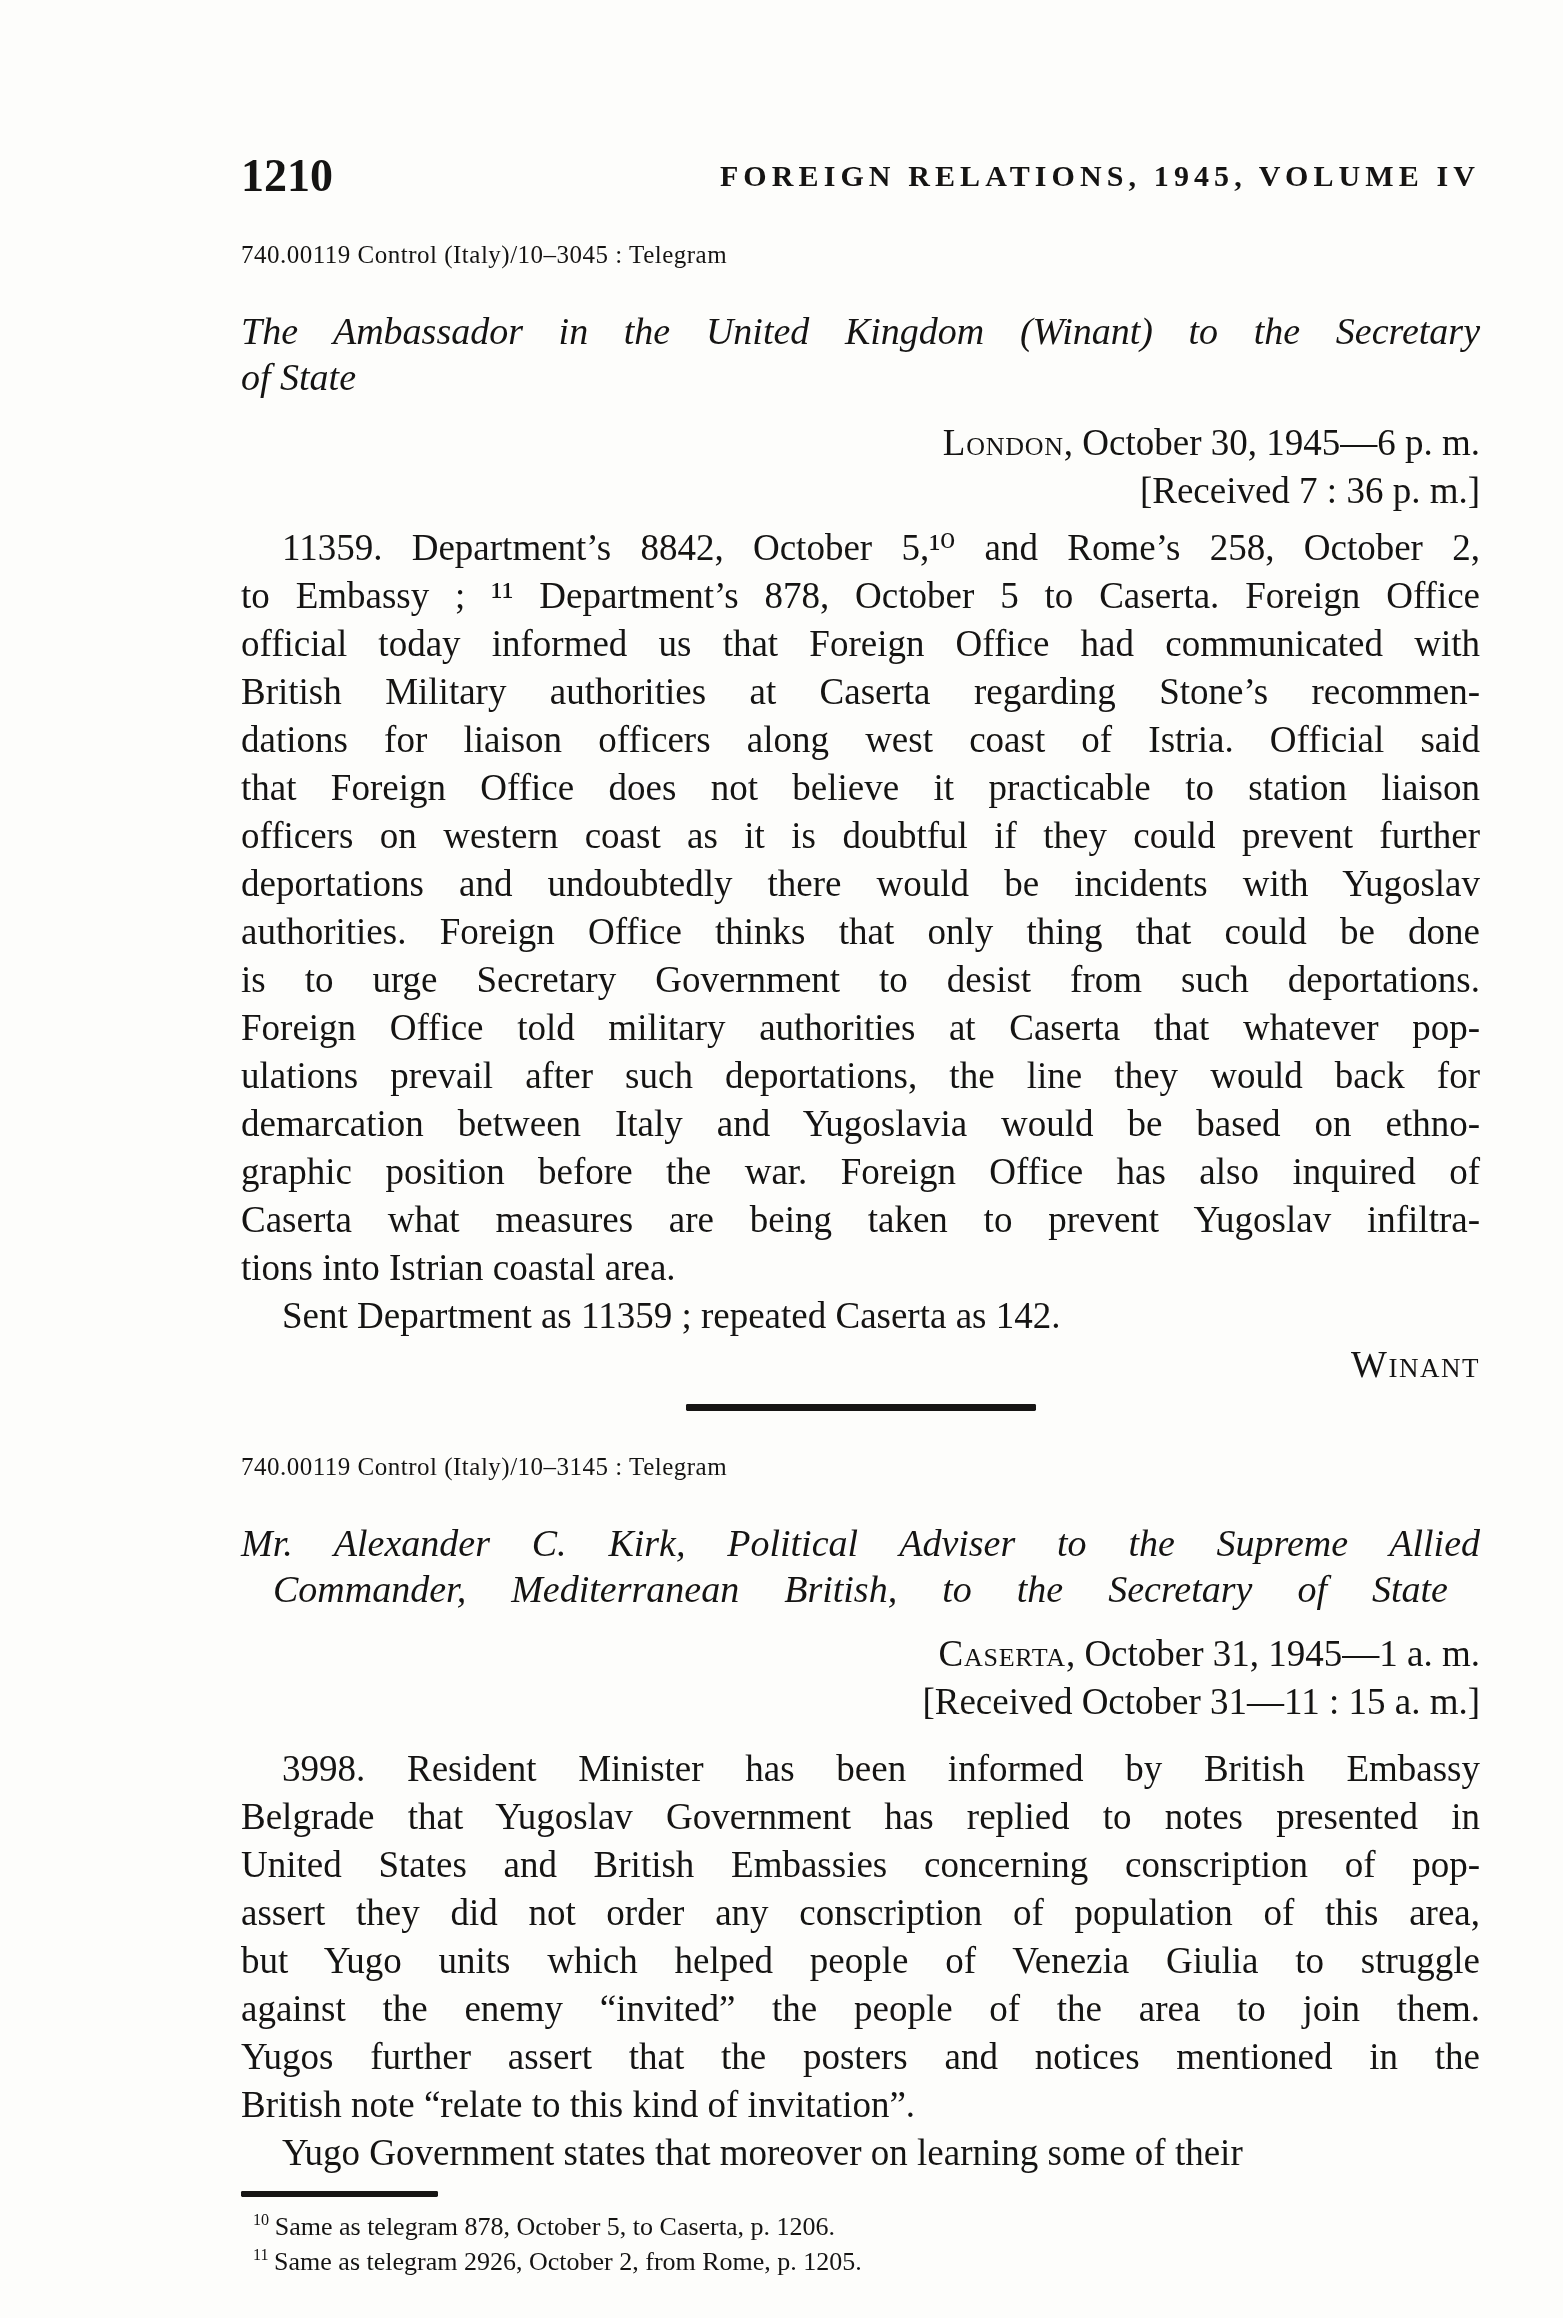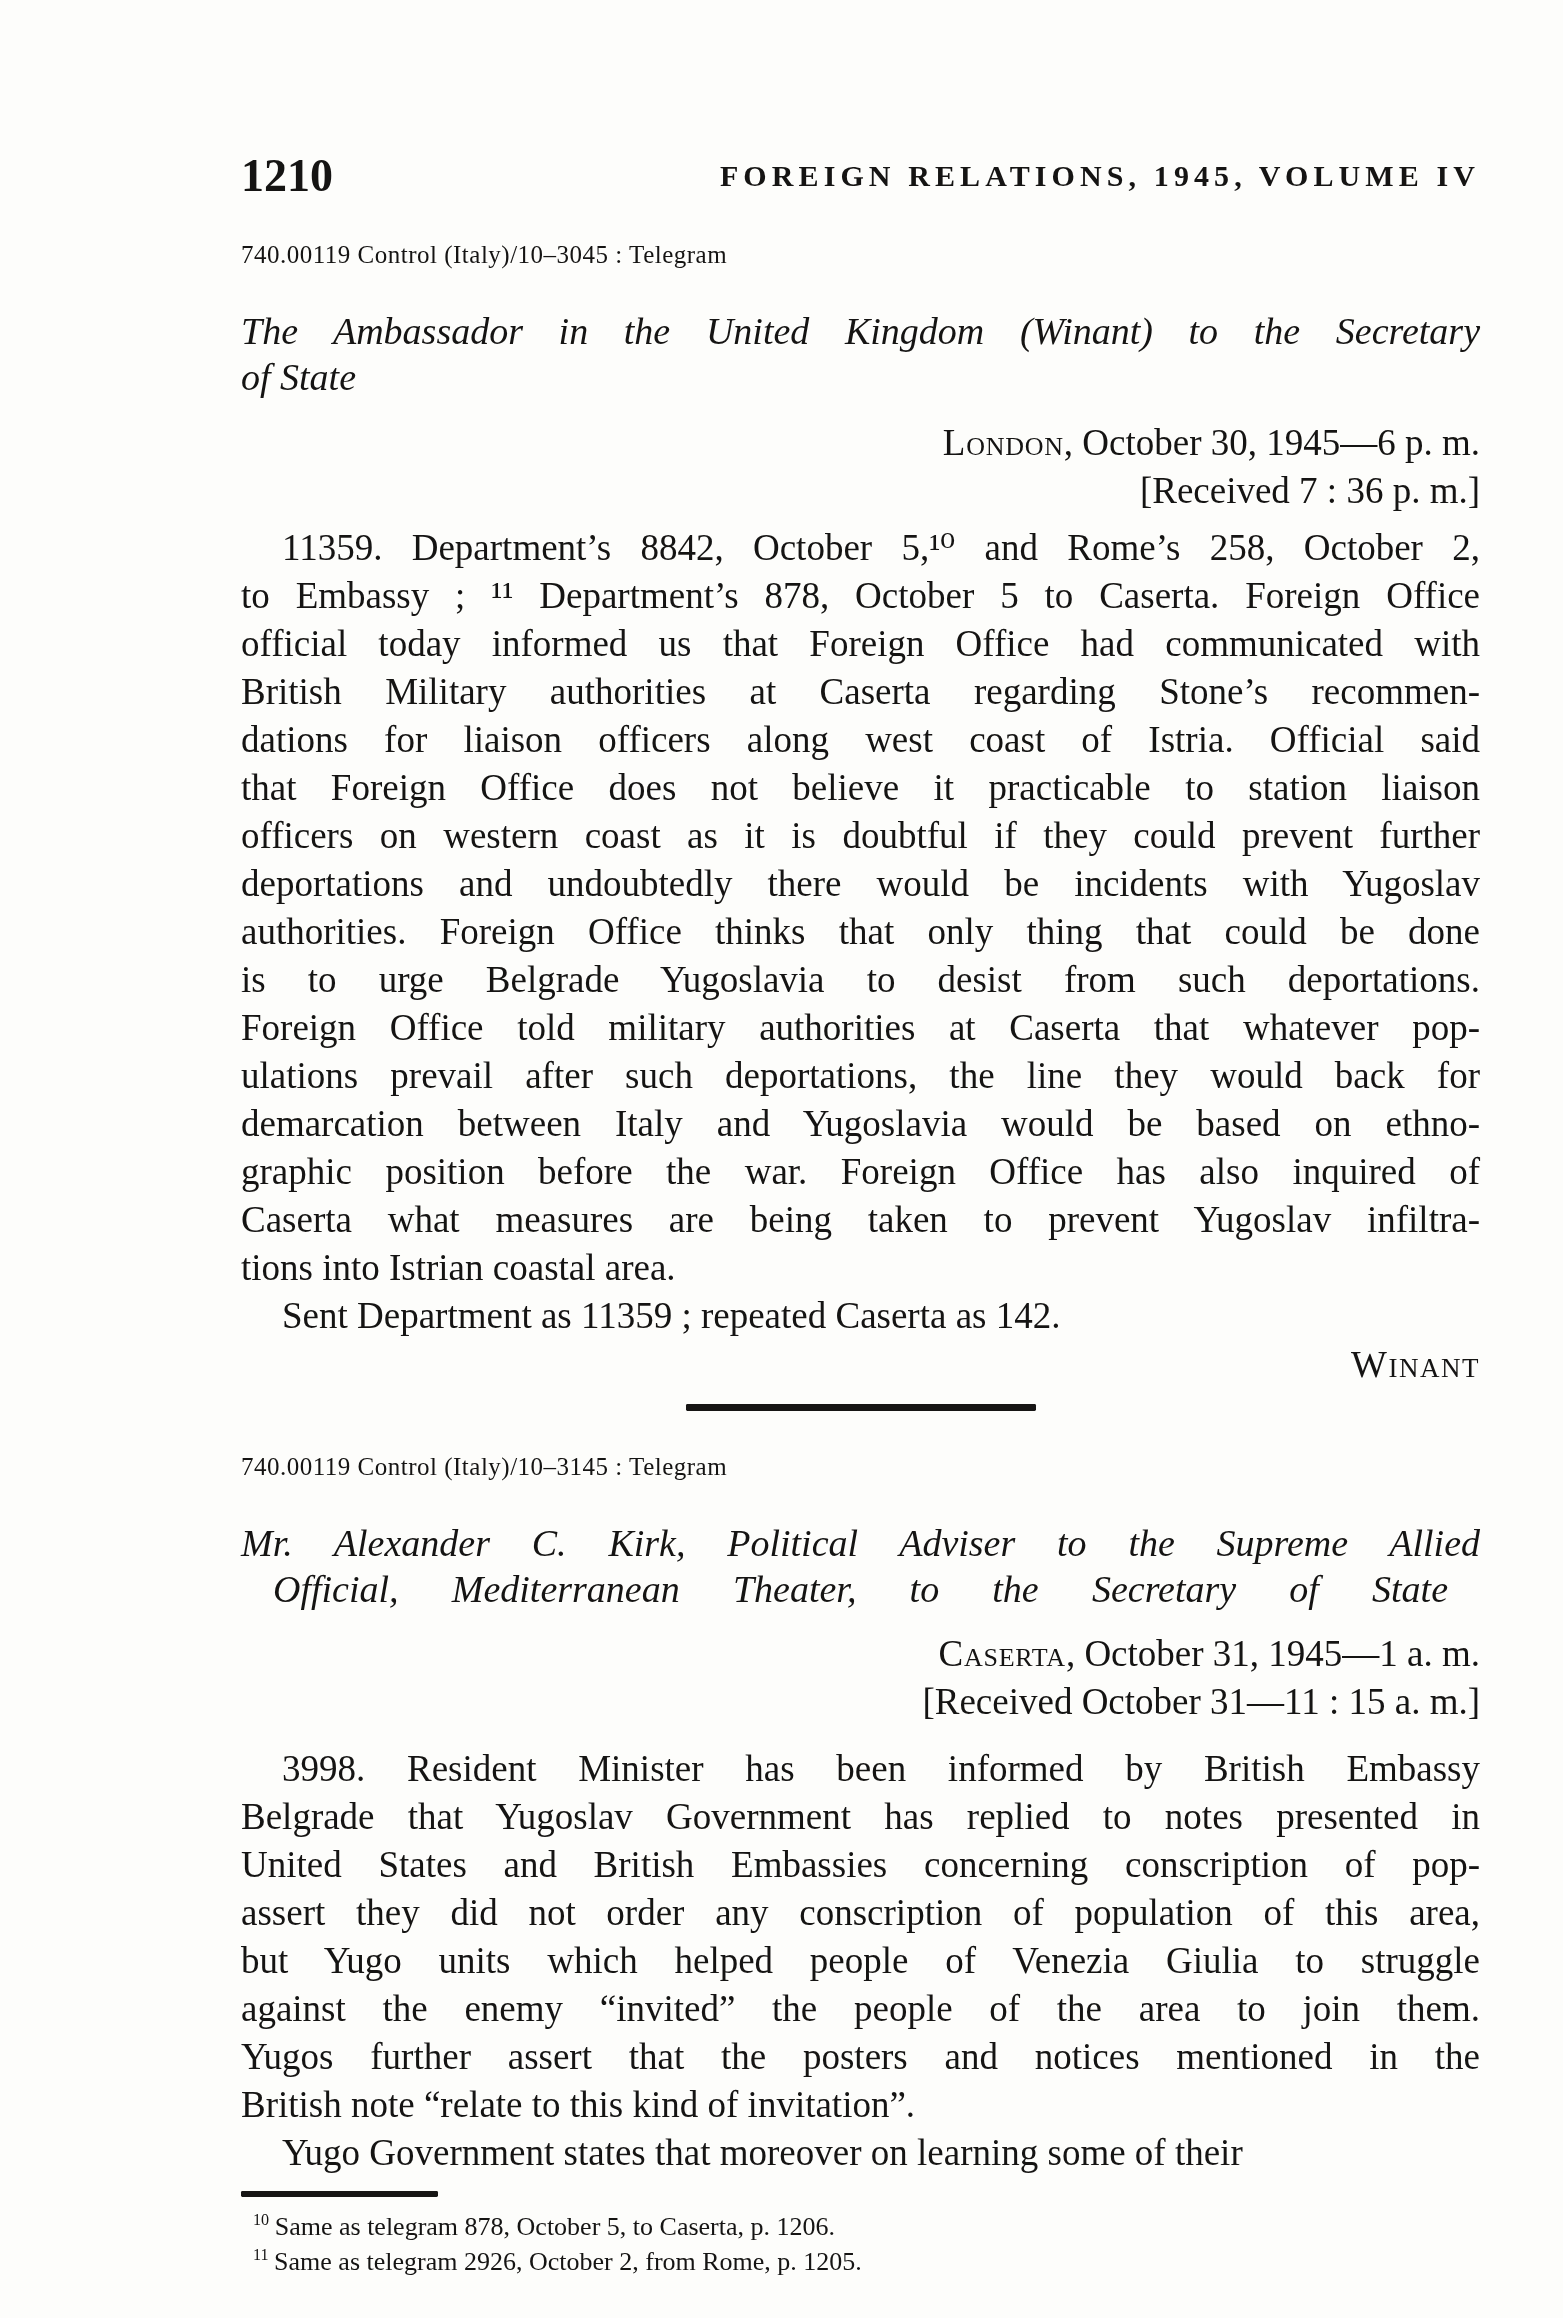--- a/index.html
+++ b/index.html
@@ -117,40 +117,40 @@
     <div class="para">
         <div class="jline">11359. Department’s 8842, October 5,¹⁰ and Rome’s 258, October 2,</div>
         <div class="jline">to Embassy ; ¹¹ Department’s 878, October 5 to Caserta. Foreign Office</div>
         <div class="jline">official today informed us that Foreign Office had communicated with</div>
         <div class="jline">British Military authorities at Caserta regarding Stone’s recommen-</div>
         <div class="jline">dations for liaison officers along west coast of Istria. Official said</div>
         <div class="jline">that Foreign Office does not believe it practicable to station liaison</div>
         <div class="jline">officers on western coast as it is doubtful if they could prevent further</div>
         <div class="jline">deportations and undoubtedly there would be incidents with Yugoslav</div>
         <div class="jline">authorities. Foreign Office thinks that only thing that could be done</div>
-        <div class="jline">is to urge Belgrade Yugoslavia to desist from such deportations.</div>
+        <div class="jline">is to urge Secretary Government to desist from such deportations.</div>
         <div class="jline">Foreign Office told military authorities at Caserta that whatever pop-</div>
         <div class="jline">ulations prevail after such deportations, the line they would back for</div>
         <div class="jline">demarcation between Italy and Yugoslavia would be based on ethno-</div>
         <div class="jline">graphic position before the war. Foreign Office has also inquired of</div>
         <div class="jline">Caserta what measures are being taken to prevent Yugoslav infiltra-</div>
         <div class="jline last">tions into Istrian coastal area.</div>
       </div>
     <div class="indent-line">Sent Department as 11359 ; repeated Caserta as 142.</div>
     <div class="signature sc">Winant</div>
   </section>
 
   <div class="section-rule"></div>
 
   <section>
     <div class="citation second">740.00119 Control (Italy)/10–3145 : Telegram</div>
 
     <div class="doc-title">
       <div class="jboth">Mr. Alexander C. Kirk, Political Adviser to the Supreme Allied</div>
-      <div class="jboth inset">Official, Mediterranean Theater, to the Secretary of State</div>
+      <div class="jboth inset">Commander, Mediterranean British, to the Secretary of State</div>
     </div>
 
     <div class="dateline-block">
       <div><span class="sc">Caserta</span><span>, October 31, 1945—1 a. m.</span></div>
       <div>[Received October 31—11 : 15 a. m.]</div>
     </div>
 
     <div class="para second">
         <div class="jline">3998. Resident Minister has been informed by British Embassy</div>
         <div class="jline">Belgrade that Yugoslav Government has replied to notes presented in</div>

